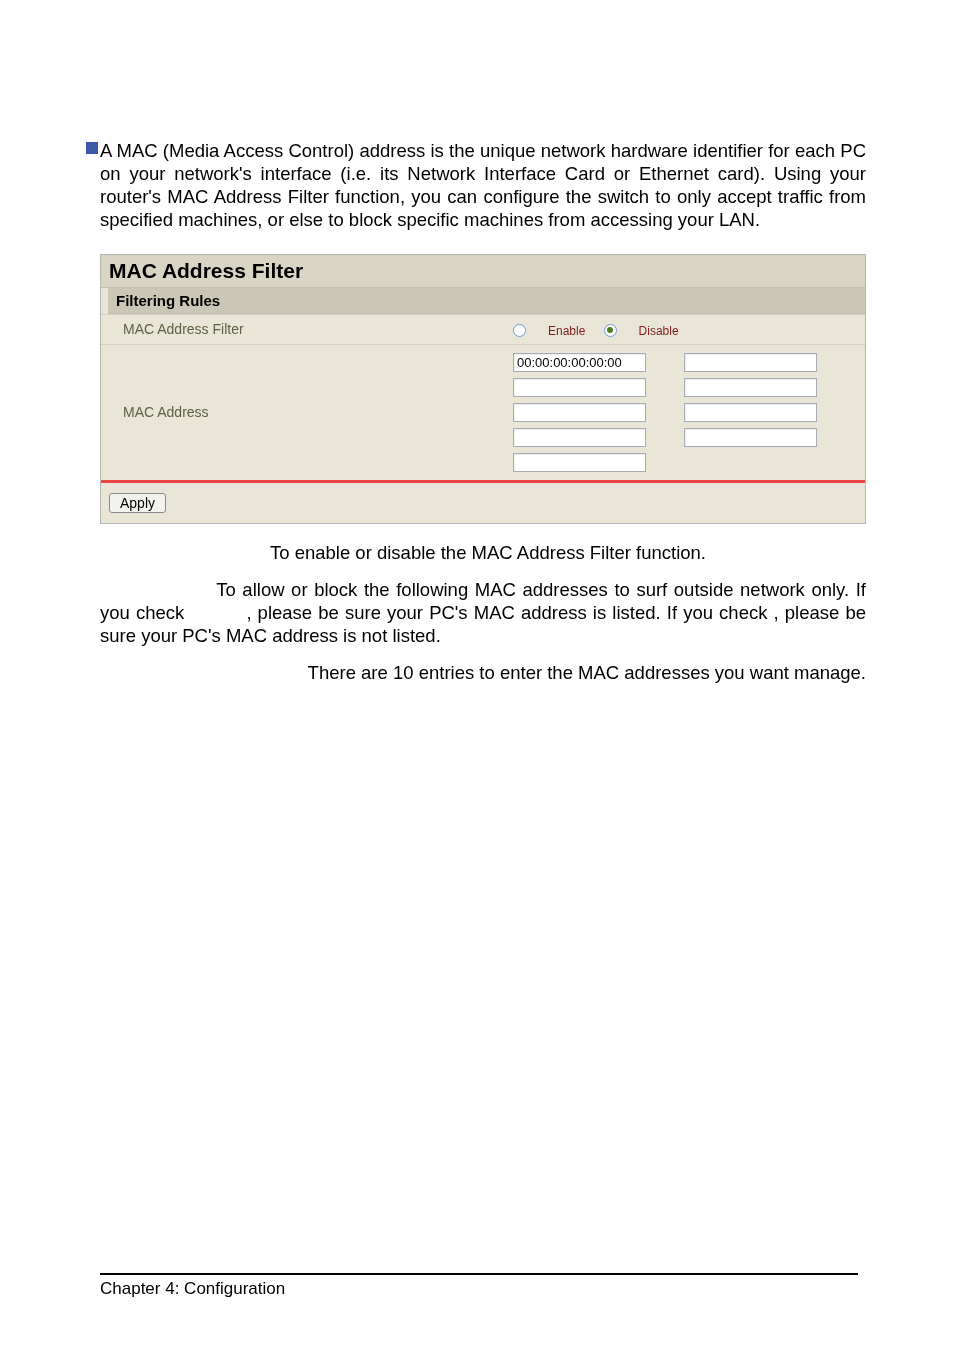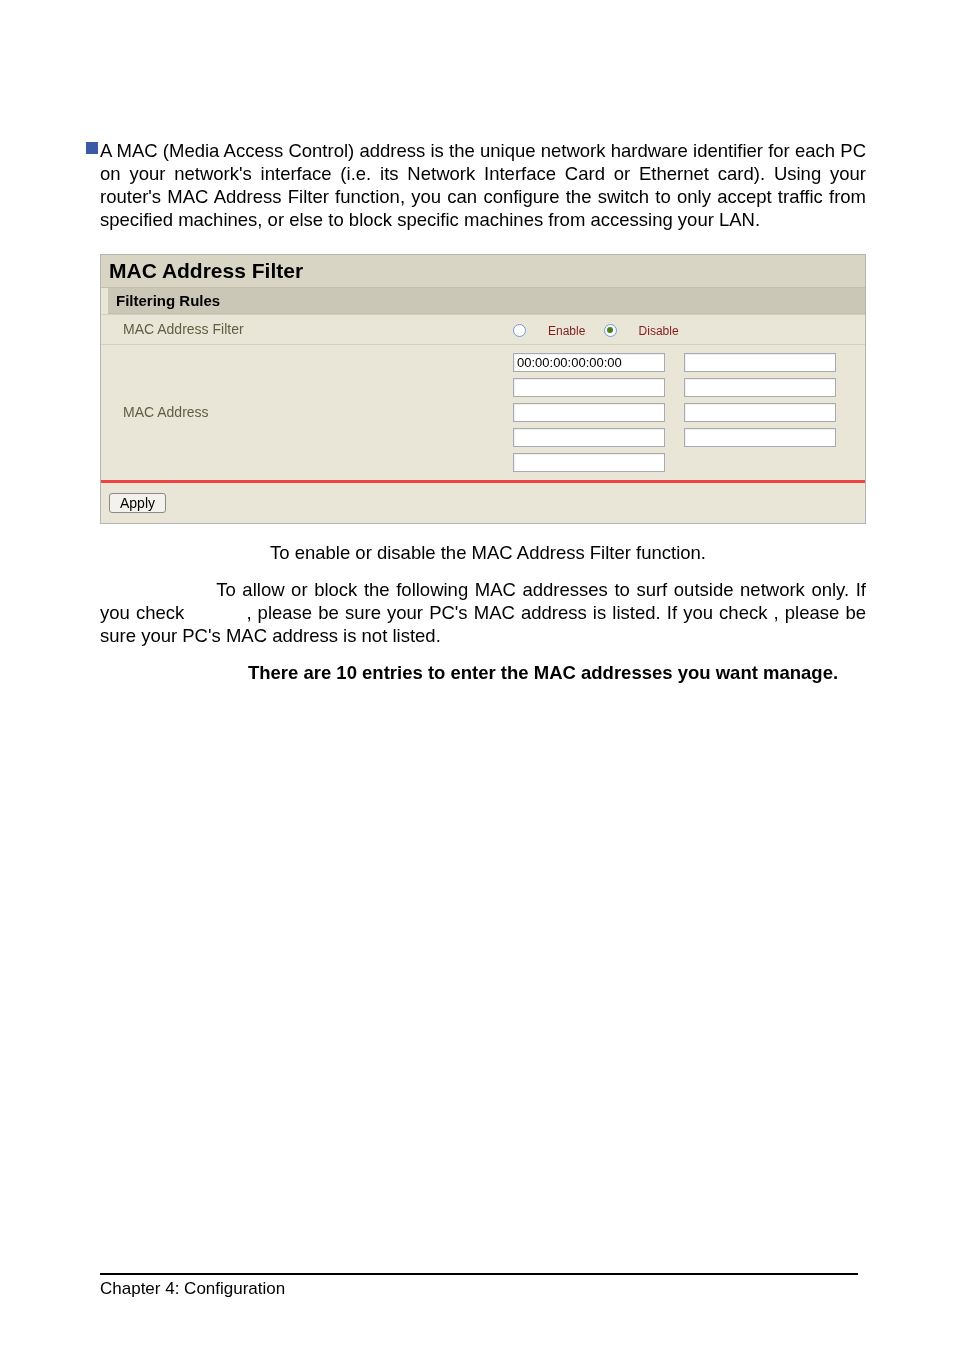--- a/index.html
+++ b/index.html
@@ -91,21 +91,21 @@
   }
   button.apply {
     background: #f3f2ed;
     border: 1px solid #8a8a8a;
     border-radius: 3px;
     font-size: 14px;
     padding: 1px 10px;
     cursor: pointer;
   }
   input.txt {
-    width: 152px;
+    width: 133px;
     height: 19px;
     border: 1px solid #a7acb2;
     background: #fff;
     font-size: 13px;
     padding: 1px 3px;
     box-shadow: inset 1px 1px 1px rgba(0,0,0,0.07);
     box-sizing: border-box;
     margin-right: 17px;
   }
   .radio-wrap { white-space: nowrap; }
@@ -178,21 +178,21 @@
     </tbody>
       </table>
     <div class="apply-row">
       <button class="apply">Apply</button>
     </div>
   </div>
 
   <div class="desc-list">
     <p style="text-align:left; padding-left:170px;"><span> To enable or disable the MAC Address Filter function.</span></p>
     <p><span style="display:inline-block; width:110px;"></span><span> To allow or block the following MAC addresses to surf outside network only. If you check </span><span style="display:inline-block; width:56px;"></span><span>, please be sure your PC's MAC address is listed. If you check </span><span style="display:inline-block; width:0px;"></span><span>, please be sure your PC's MAC address is not listed.</span></p>
-    <p style="text-align:center; padding-left:120px;font-weight:bold;"><span> There are 10 entries to enter the MAC addresses you want manage.</span></p>
+    <p style="text-align:right; padding-left:120px;"><span> There are 10 entries to enter the MAC addresses you want manage.</span></p>
   </div>
 
 </div>
 
 <div class="footer">
   <span>Chapter 4: Configuration</span>
 </div>
 <div class="page-num"></div>
 
 </body></html>

